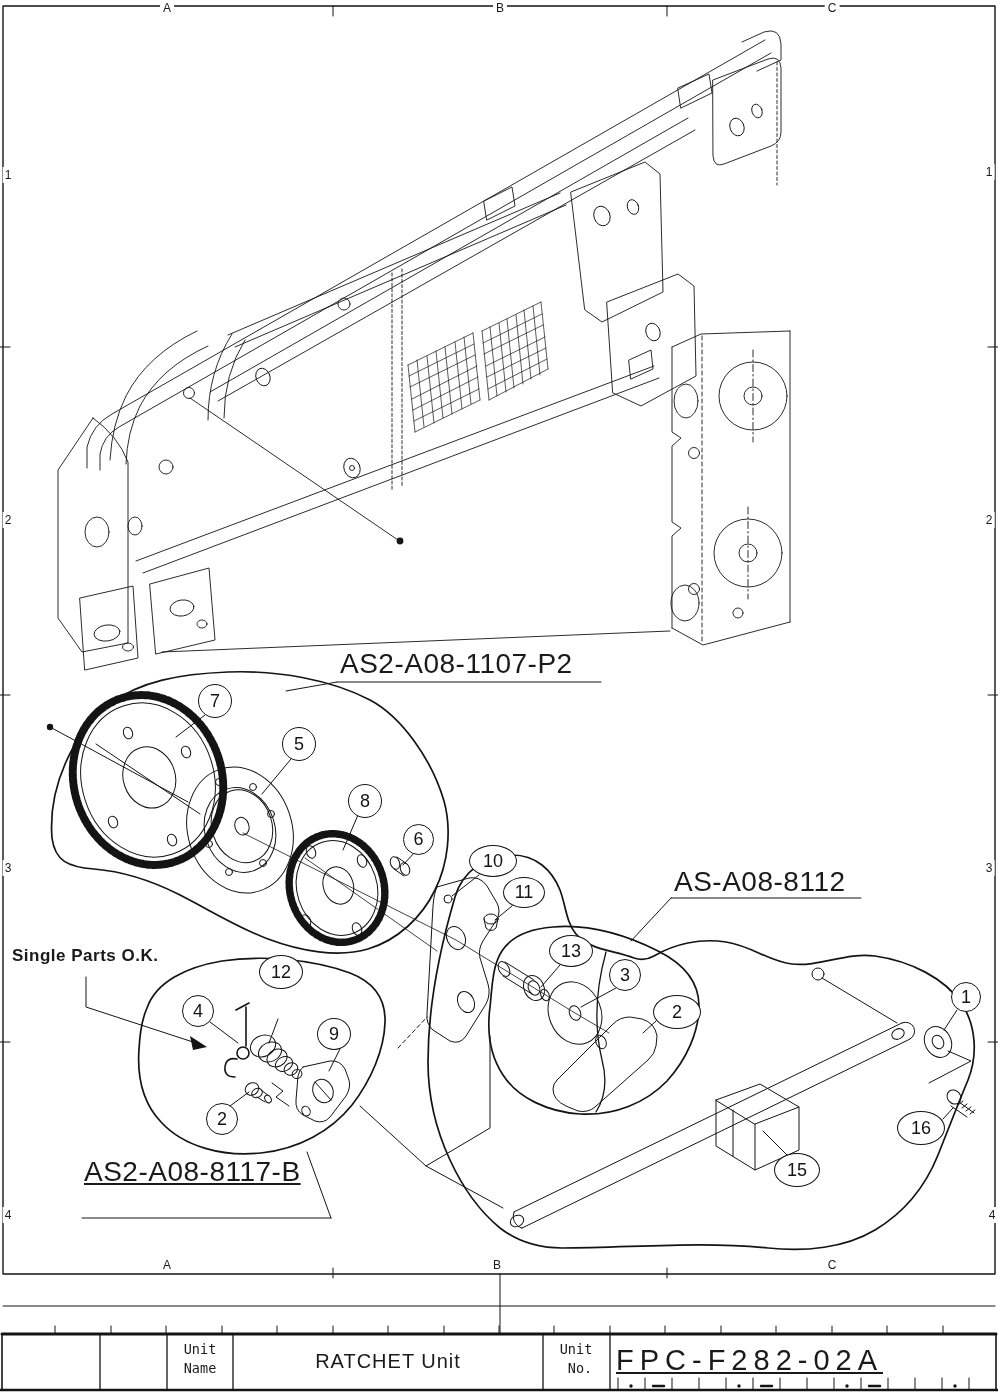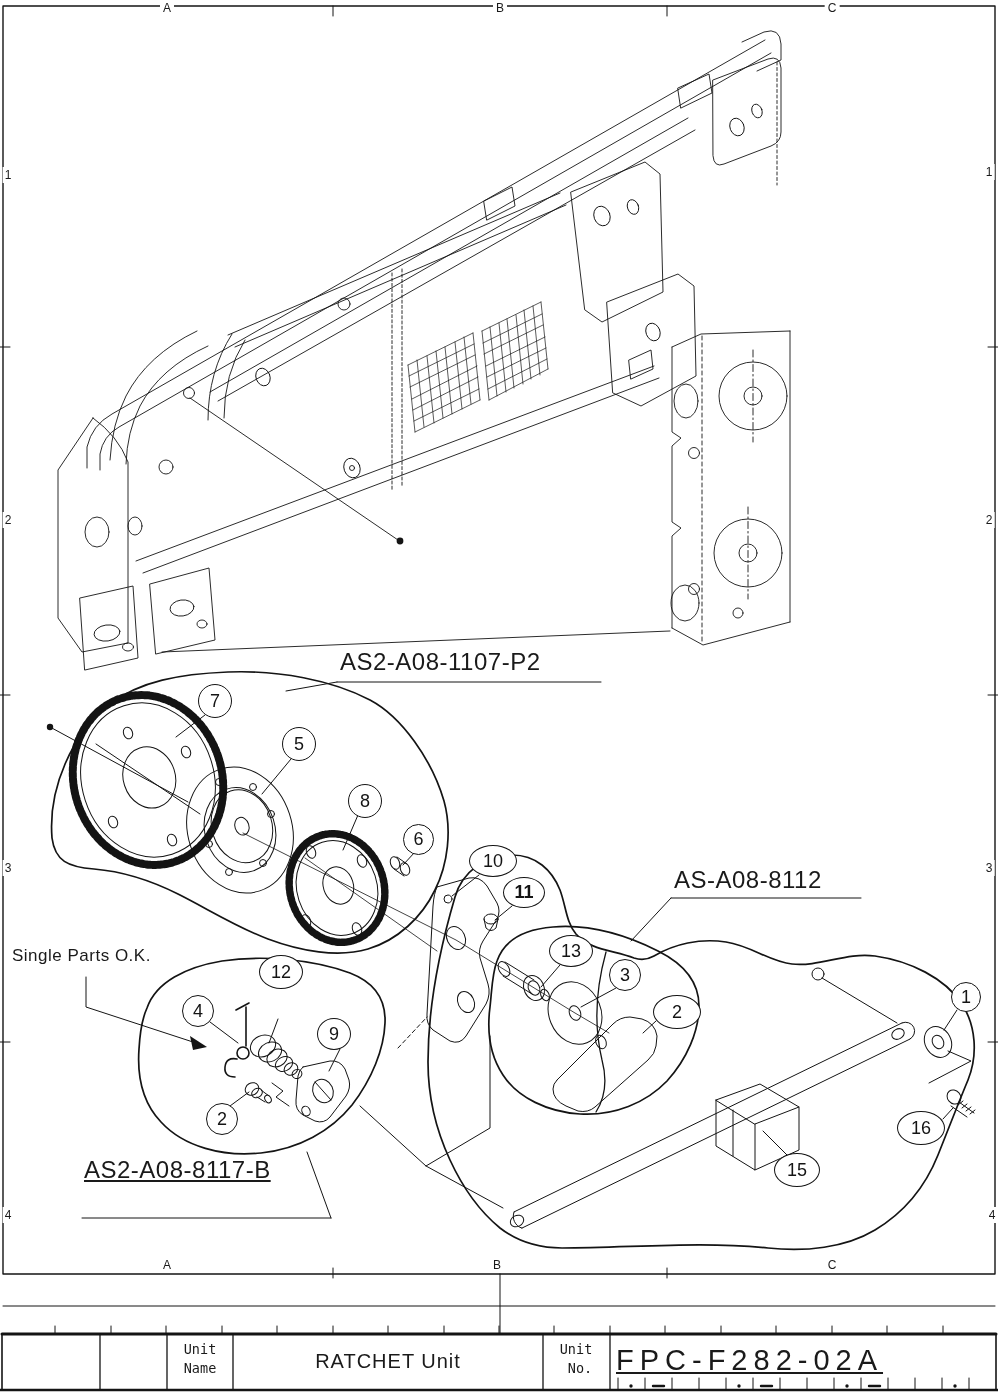--- a/index.html
+++ b/index.html
@@ -2,21 +2,21 @@
 <html><head>
 <meta charset="utf-8">
 <style>
   html,body{margin:0;padding:0;background:#fff;}
   #page{position:relative;width:998px;height:1392px;background:#fff;overflow:hidden;
         font-family:"Liberation Sans",sans-serif;color:#141414;}
   svg{position:absolute;left:0;top:0;}
   .t{position:absolute;white-space:pre;color:#1a1a1a;}
   .gridletter{font-size:12px;background:#fff;padding:0 3px;transform:translate(-50%,0);}
   .gridnum{font-size:12px;background:#fff;padding:1px 2px;transform:translate(-50%,-50%);}
-  .grouplabel{font-size:24px;letter-spacing:.5px;}
+  .grouplabel{font-size:28px;letter-spacing:.5px;}
   .note{font-size:17px;letter-spacing:.5px;}
   .balloon{position:absolute;border:1.6px solid #141414;border-radius:50%;background:#fff;
            display:flex;align-items:center;justify-content:center;font-size:18px;box-sizing:border-box;}
   .tb-label{font-family:"DejaVu Sans Mono",monospace;font-size:13.5px;line-height:1.4;
             text-align:right;transform:translate(-50%,0);}
   .tb-name{font-size:20px;letter-spacing:1px;transform:translate(-50%,0);}
   .tb-no{font-size:29px;letter-spacing:6px;white-space:nowrap;}
 </style>
 </head>
 <body>
@@ -321,21 +321,21 @@
 <div class="t gridnum" style="left:8px;top:868px;">3</div>
 <div class="t gridnum" style="left:8px;top:1215px;">4</div>
 <div class="t gridnum" style="left:989px;top:172px;">1</div>
 <div class="t gridnum" style="left:989px;top:520px;">2</div>
 <div class="t gridnum" style="left:989px;top:868px;">3</div>
 <div class="t gridnum" style="left:992px;top:1215px;">4</div>
 
 <div class="t grouplabel" style="left:340px;top:648px;">AS2-A08-1107-P2</div>
 <div class="t grouplabel" style="left:674px;top:866px;">AS-A08-8112</div>
 <div class="t grouplabel" style="left:84px;top:1156px;text-decoration:underline;">AS2-A08-8117-B</div>
-<div class="t note" style="left:12px;top:946px;">Single Parts O.K.</div>
+<div class="t note" style="left:12px;top:946px;font-weight:bold;">Single Parts O.K.</div>
 
 <div class="balloon" style="left:951px;top:982px;width:30px;height:30px;">
       <span>1</span>
     </div>
 <div class="balloon" style="left:206px;top:1103px;width:32px;height:32px;">
       <span>2</span>
     </div>
 <div class="balloon" style="left:609px;top:959px;width:32px;height:32px;">
       <span>3</span>
     </div>
@@ -353,21 +353,21 @@
     </div>
 <div class="balloon" style="left:348px;top:784px;width:34px;height:34px;">
       <span>8</span>
     </div>
 <div class="balloon" style="left:317px;top:1018px;width:34px;height:32px;">
       <span>9</span>
     </div>
 <div class="balloon" style="left:469px;top:845px;width:48px;height:32px;">
       <span>10</span>
     </div>
-<div class="balloon" style="left:503px;top:877px;width:42px;height:31px;font-weight:bold;">
+<div class="balloon" style="left:503px;top:877px;width:42px;height:31px;">
       <span>11</span>
     </div>
 <div class="balloon" style="left:259px;top:955px;width:44px;height:34px;">
       <span>12</span>
     </div>
 <div class="balloon" style="left:549px;top:935px;width:44px;height:32px;">
       <span>13</span>
     </div>
 <div class="balloon" style="left:653px;top:995px;width:48px;height:34px;">
       <span>2</span>

